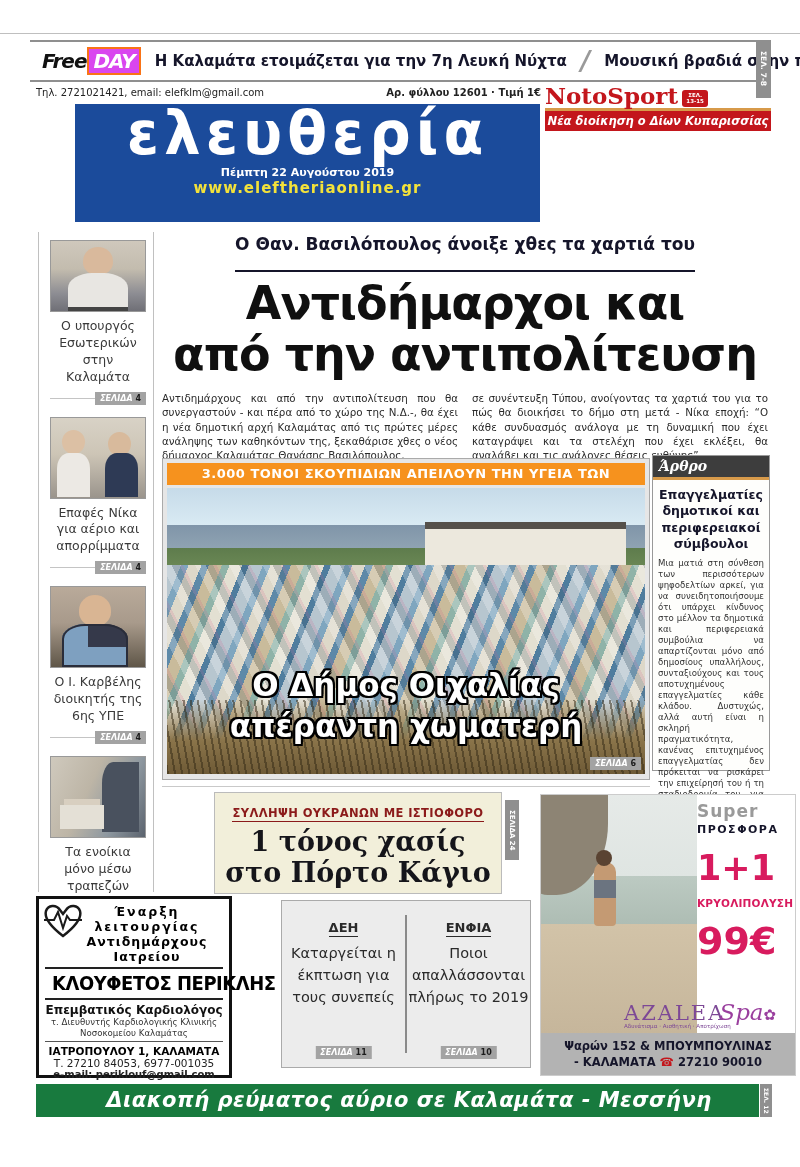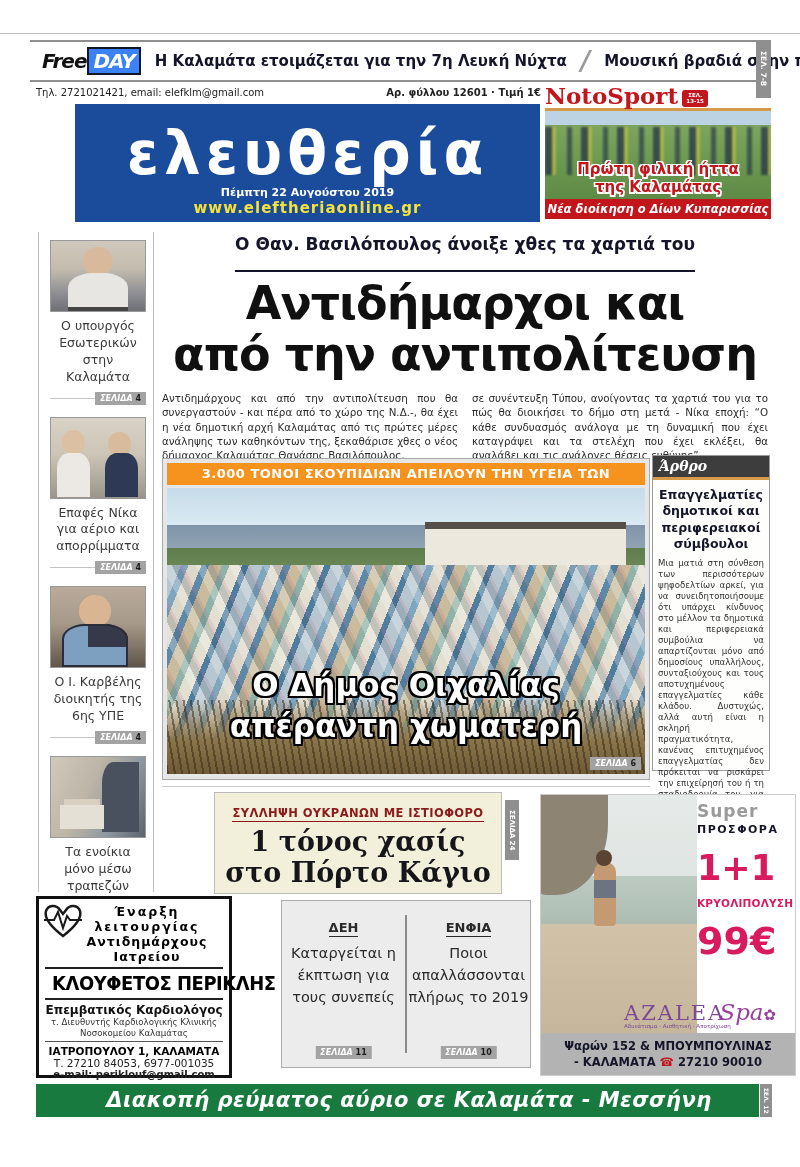--- a/index.html
+++ b/index.html
@@ -6,35 +6,35 @@
   body { background:#d9d9d9; font-family:"DejaVu Sans","Liberation Sans",sans-serif; }
   #page { position:relative; width:800px; height:1167px; margin:0 auto; background:#fff; overflow:hidden; }
 
   .abs { position:absolute; }
   .top-rule { top:33px; left:0; width:800px; height:1px; background:#bfbfbf; }
 
   
   .top-strip { top:40px; left:30px; width:727px; height:42px; border-top:2px solid #8f8f8f; border-bottom:2px solid #8f8f8f; display:flex; align-items:center; padding:0 12px; gap:14px; background:#fff; }
   .freeday { display:flex; align-items:center; font-style:italic; font-weight:bold; font-size:20px; }
   .freeday .free { color:#111; letter-spacing:-1px; }
-  .freeday .day { background:#3b82f6; color:#fff; border:2px solid #0f172a; padding:0 4px; margin-left:1px; letter-spacing:-1px; }
+  .freeday .day { background:#d946ef; color:#fff; border:2px solid #f97316; padding:0 4px; margin-left:1px; letter-spacing:-1px; }
   .strip-headline { font-weight:bold; font-size:15px; color:#15152a; white-space:nowrap; }
   .strip-sep { color:#9a9a9a; font-size:26px; font-style:italic; font-weight:bold; }
 
   .vbadge { background:#8f8f8f; color:#fff; writing-mode:vertical-rl; text-align:center; font-weight:bold; display:flex; align-items:center; justify-content:center; }
   .vb-top { top:40px; left:756px; width:15px; height:58px; font-size:7.5px; }
   .vb-hash { top:800px; left:505px; width:14px; height:60px; font-size:7px; }
   .vb-green { top:1084px; left:760px; width:12px; height:33px; font-size:6px; }
 
   
   .header-line { top:87px; left:36px; width:505px; display:flex; justify-content:space-between; font-size:10px; color:#222; }
   .header-line .issue { font-weight:bold; }
 
   
-  .masthead { top:104px; left:75px; width:465px; height:118px; background:#1b4b9b; color:#fff; text-align:center; display:flex; flex-direction:column; justify-content:flex-end; padding-bottom:5px; }
+  .masthead { top:104px; left:75px; width:465px; height:118px; background:#1b4b9b; color:#fff; text-align:center; display:flex; flex-direction:column; padding-bottom:5px; }
   .masthead .logo { font-size:58px; font-weight:bold; letter-spacing:5px; line-height:1; margin-bottom:4px; transform:scaleY(1.05); }
   .masthead .date { font-size:11px; font-weight:bold; }
   .masthead .url { font-size:15px; font-weight:bold; color:#f3e23a; letter-spacing:1px; }
 
   
   .notosport { top:84px; left:545px; width:226px; }
   .ns-head { display:flex; align-items:flex-end; gap:4px; border-bottom:3px solid #d79a4a; padding-bottom:1px; }
   .ns-title { font-family:"DejaVu Serif","Liberation Serif",serif; font-weight:bold; font-size:23px; color:#c3161c; line-height:1; }
   .ns-badge { background:#c3161c; color:#fff; font-size:5.5px; font-weight:bold; text-align:center; padding:2px 3px; border-radius:3px; line-height:1.2; width:26px; }
   .ns-photo { position:relative; height:88px; background:linear-gradient(to bottom,#bcd3e4 0%,#bcd3e4 16%,#7da55e 16%,#6b9850 60%,#5e8a46 100%); overflow:hidden; }
@@ -178,27 +178,20 @@
     <div class="logo">ελευθερία</div>
     <div class="date">Πέμπτη 22 Αυγούστου 2019</div>
     <div class="url">www.eleftheriaonline.gr</div>
   </div>
 
   <div class="abs notosport">
     <div class="ns-head">
       <span class="ns-title">NotoSport</span>
       <span class="ns-badge">ΣΕΛ. 13-15</span>
     </div>
-    <div class="ns-photo">
-      <div class="ns-figures"></div>
-      <div class="ns-overlay">
-        <div>Πρώτη φιλική ήττα</div>
-        <div>της Καλαμάτας</div>
-      </div>
-    </div>
     <div class="ns-bar">Νέα διοίκηση ο Δίων Κυπαρισσίας</div>
   </div>
 
   <div class="abs sidebar">
     <div class="sb-item">
       <div class="sb-photo ph1"></div>
       <div class="sb-caption">Ο υπουργός Εσωτερικών στην Καλαμάτα</div>
       <div class="sb-foot">
           <span class="line"></span>
           <span class="pbadge"><span>ΣΕΛΙΔΑ</span> <b>4</b></span>

